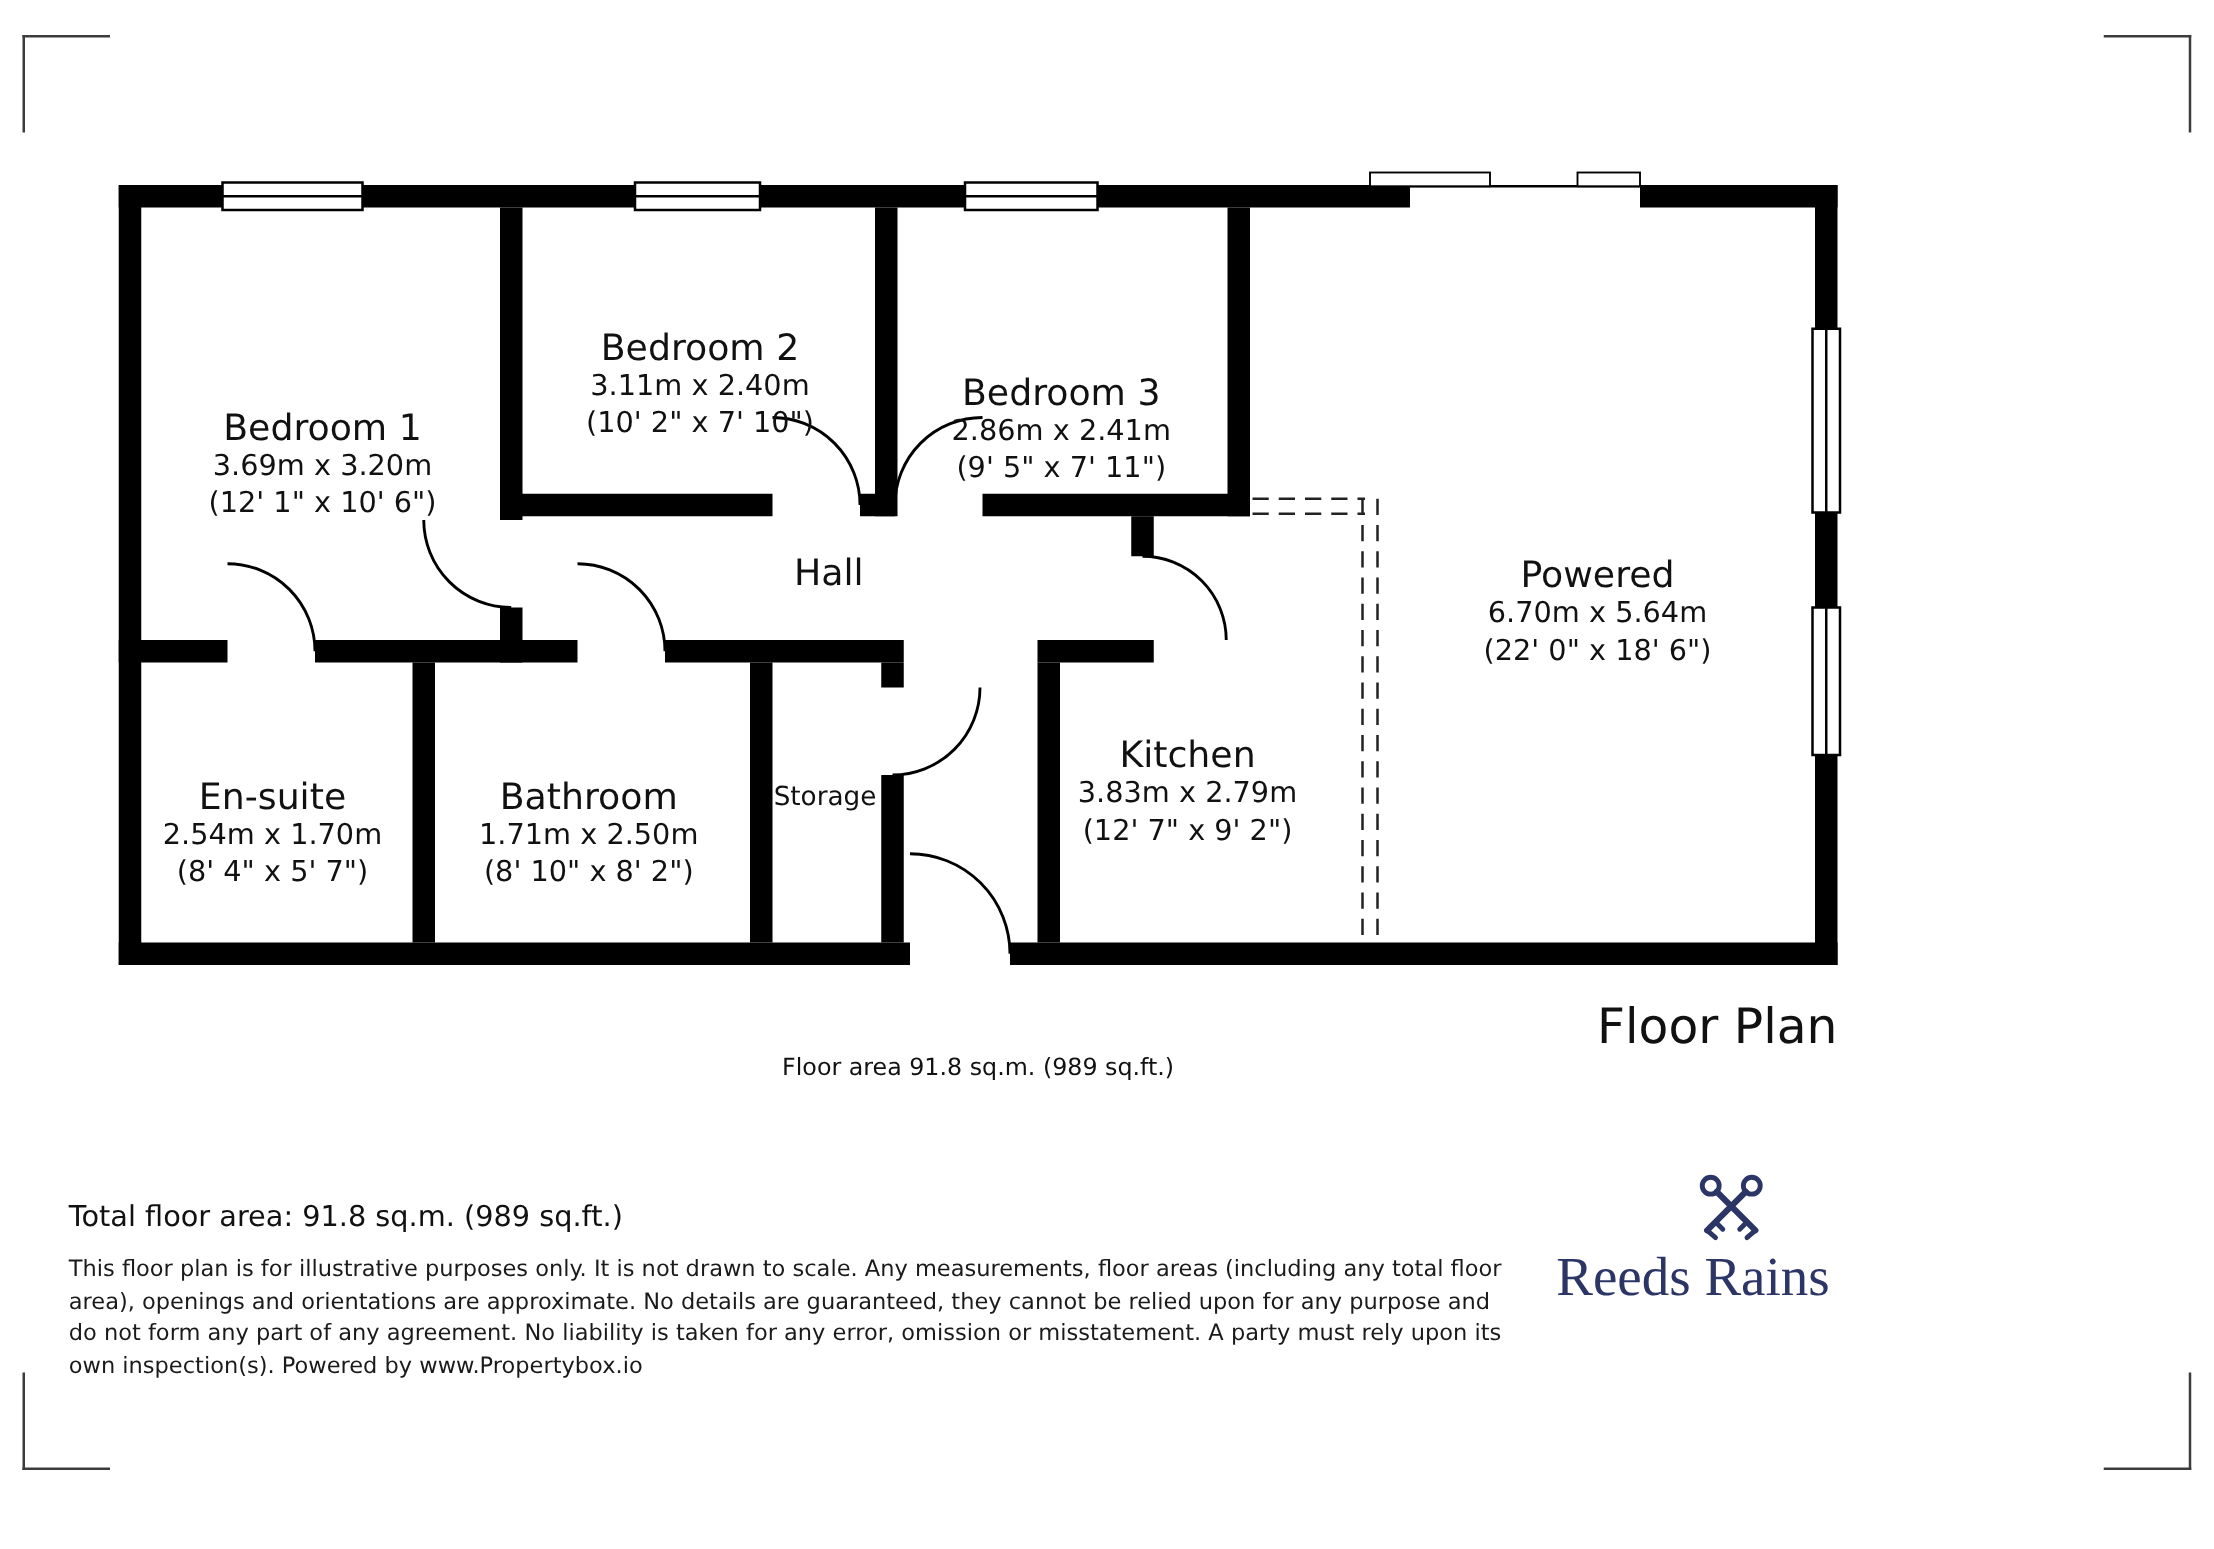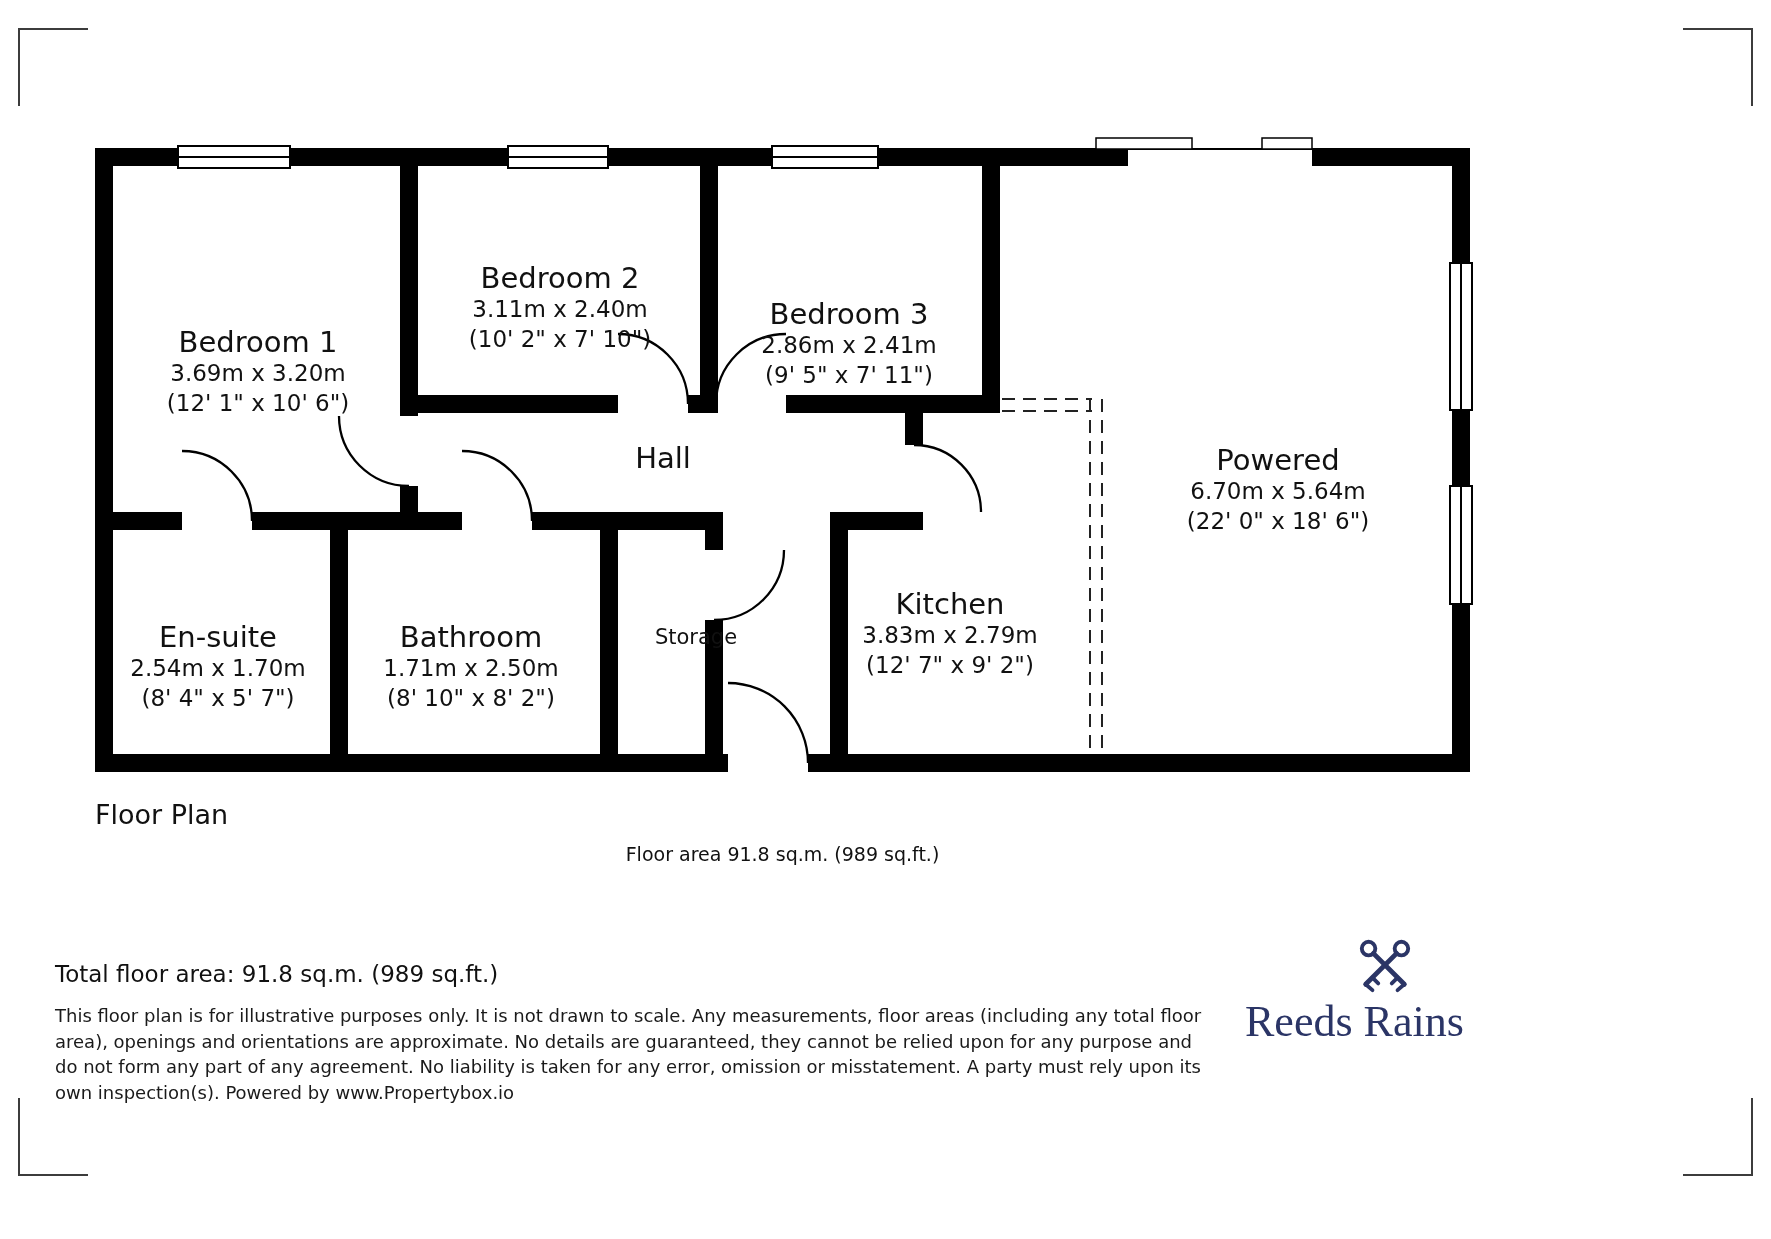--- a/index.html
+++ b/index.html
@@ -20,21 +20,21 @@
     text-align: center;
     white-space: nowrap;
     color: #111;
   }
   .room-name { font-size: 29px; line-height: 1.15; }
   .room-dims { font-size: 23px; line-height: 1.28; }
   .room-label.small .room-name { font-size: 21px; }
 
   .plan-title {
     position: absolute; left: 95px; width: 1375px; top: 799px;
-    text-align: left; font-size: 27px; color: #111;
+    text-align: right; font-size: 39px; color: #111;
   }
   .plan-subtitle {
     position: absolute; left: 95px; width: 1375px; top: 843px;
     text-align: center; font-size: 19px; color: #111;
   }
 
   .total-area {
     position: absolute; left: 55px; top: 961px;
     font-size: 23px; color: #111;
   }
@@ -186,21 +186,21 @@
 <div class="room-label" style="left:950px; top:634px;">
   <div class="room-name">Kitchen</div>
   <div class="room-dims">3.83m x 2.79m</div>
   <div class="room-dims">(12' 7" x 9' 2")</div>
 </div>
 
 <div class="room-label" style="left:663px; top:459px;">
   <div class="room-name">Hall</div>
 </div>
 
-<div class="room-label small" style="left:660px; top:637px;margin-left:36px;">
+<div class="room-label small" style="left:660px; top:637px;">
   <div class="room-name">Storage</div>
 </div>
 
 <div class="plan-title">Floor Plan</div>
 <div class="plan-subtitle">Floor area 91.8 sq.m. (989 sq.ft.)</div>
 
 <div class="total-area">Total floor area: 91.8 sq.m. (989 sq.ft.)</div>
 <p class="disclaimer">This floor plan is for illustrative purposes only. It is not drawn to scale. Any measurements, floor areas (including any total floor area), openings and orientations are approximate. No details are guaranteed, they cannot be relied upon for any purpose and do not form any part of any agreement. No liability is taken for any error, omission or misstatement. A party must rely upon its own inspection(s). Powered by www.Propertybox.io</p>
 
 <div class="brand">

